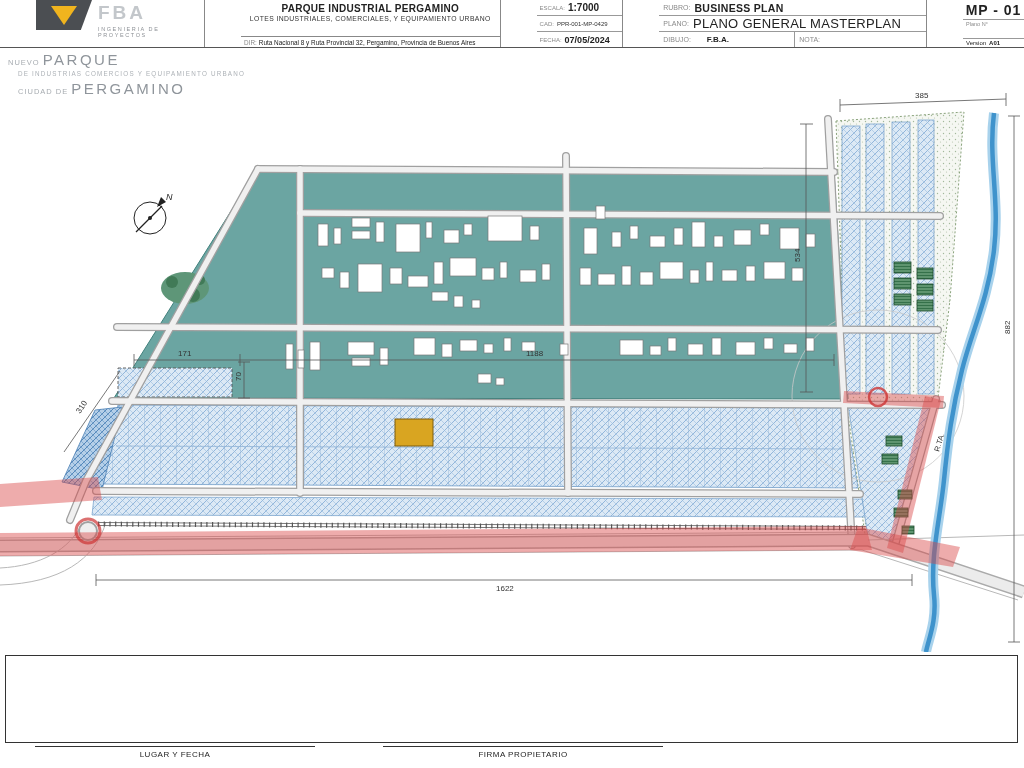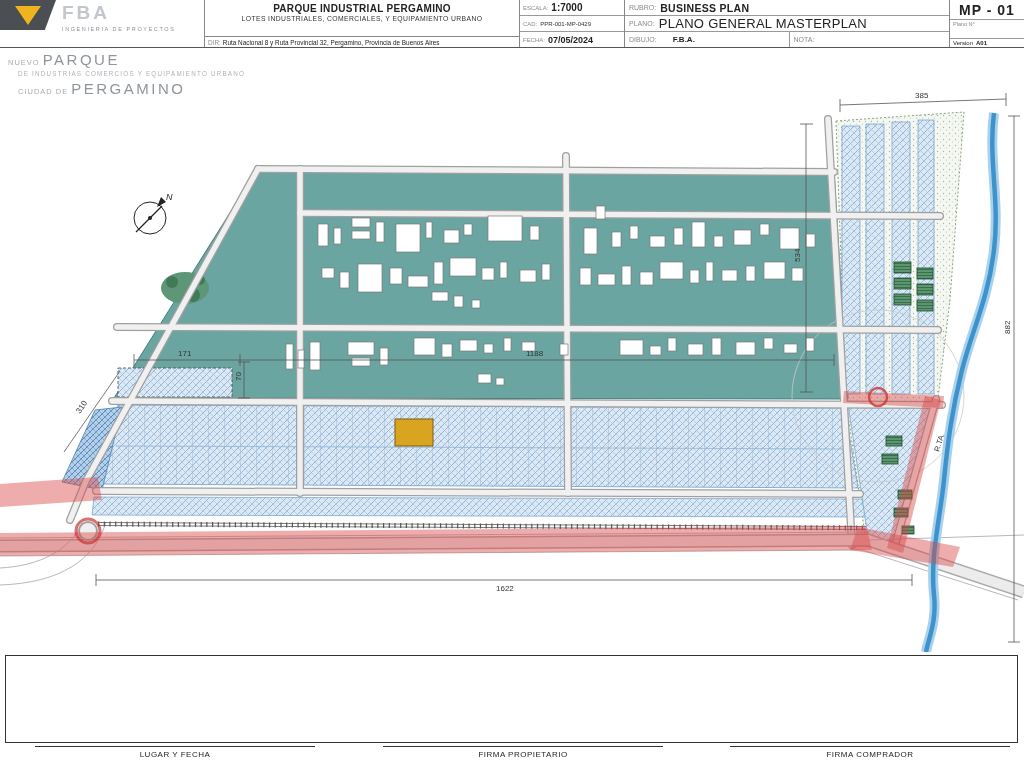--- a/index.html
+++ b/index.html
@@ -2,21 +2,21 @@
 <html><head>
 <meta charset="utf-8">
 <style>
   * { margin:0; padding:0; box-sizing:border-box; }
   html,body { width:1024px; height:768px; }
   body { font-family:"Liberation Sans", sans-serif; background:#fff; color:#222; }
   #page { position:relative; width:1024px; height:768px; background:#fff; overflow:hidden; }
 
   
   #titleblock { position:absolute; top:0; left:0; width:1024px; height:48px; display:flex; border-bottom:1px solid #555; background:#fff; z-index:5; }
-  .tb-cell { border-right:1px solid #888; height:100%; position:relative; background:#fff; }
+  .tb-cell { border-right:1px solid #888; height:100%; position:relative; background:#fff;margin-left:36px; }
   .tb-logo { width:205px; display:flex; align-items:flex-start; }
   .logo-mark { width:56px; height:30px; background:#4b4e52; clip-path:polygon(0 0,100% 0,80% 100%,0 100%); display:flex; align-items:center; justify-content:center; flex:none; }
   .logo-tri { width:0; height:0; border-left:13px solid transparent; border-right:13px solid transparent; border-top:19px solid #f0b41e; }
   .logo-txt { margin-left:6px; padding-top:2px; }
   .logo-brand { display:block; font-size:19px; letter-spacing:3px; color:#c3c7cb; font-weight:bold; }
   .logo-tag { display:block; font-size:5.5px; letter-spacing:1.6px; color:#8d9196; margin-top:2px; }
   .tb-project { width:315px; display:flex; flex-direction:column; }
   .tb-project .ttl { font-size:10px; font-weight:bold; text-align:center; padding-top:3px; letter-spacing:.3px; }
   .tb-project .sub { font-size:6.8px; text-align:center; letter-spacing:.4px; color:#333; margin-top:1px; }
   .tb-project .dir { margin-top:auto; border-top:1px solid #888; font-size:6.4px; padding:2px 3px 1px; color:#222; white-space:nowrap; overflow:hidden; }
@@ -389,15 +389,14 @@
       <text x="526" y="356">1188</text>
       <text transform="rotate(-56 80 414)" x="80" y="414">310</text>
       <text x="496" y="591">1622</text>
       <text transform="rotate(-73 939 452)" x="939" y="452" font-size="7.5">R.TA.</text>
     </g>
   </svg>
 
   <div id="sigbox"></div>
   <div class="sigline" id="sig1">LUGAR Y FECHA</div>
   <div class="sigline" id="sig2">FIRMA PROPIETARIO</div>
-  <div class="sigline" id="sig3">FIRMA COMPRADOR</div>
 
 </div>
 
 </body></html>

